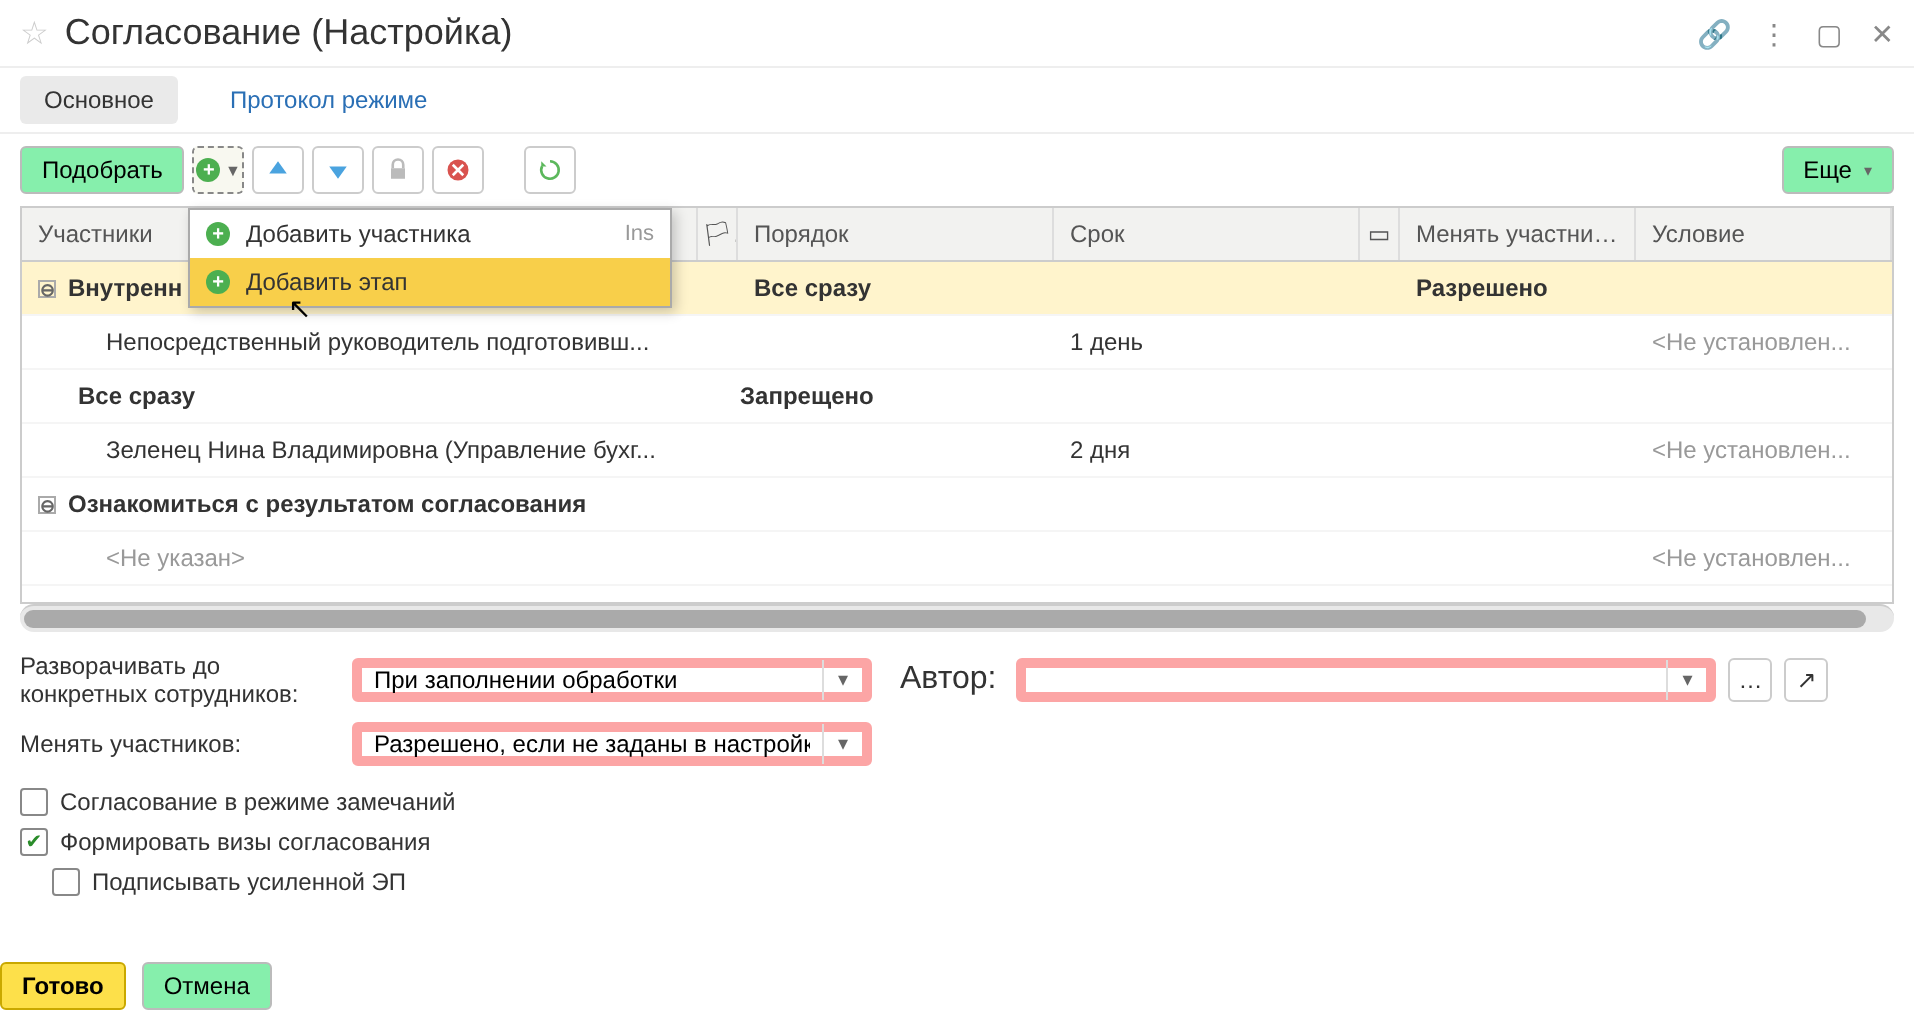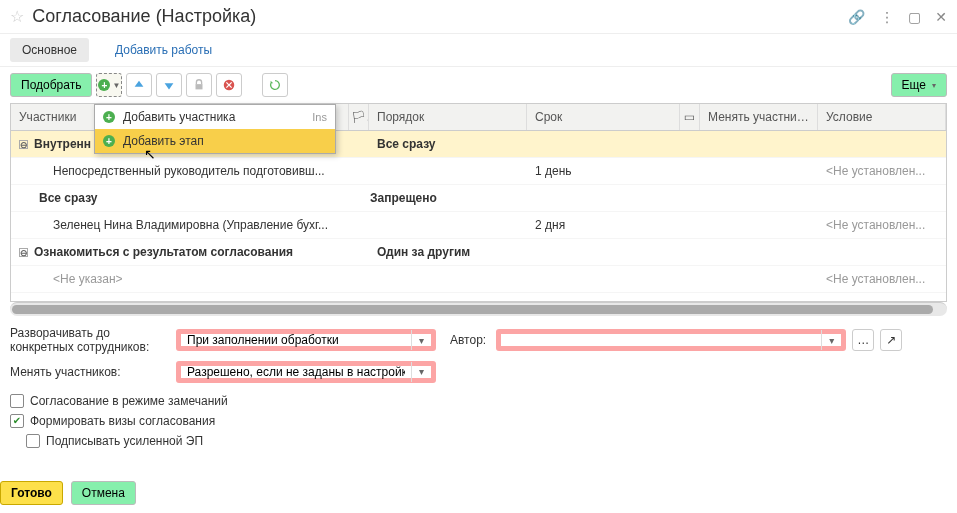--- a/index.html
+++ b/index.html
@@ -52,21 +52,21 @@
 .hscroll { height: 14px; background: #e8e8e8; border-top: 1px solid #ccc; margin: 0 10px 8px 10px; position: relative; border-radius: 7px; }
 .hscroll-thumb { position: absolute; left: 2px; top: 2px; right: 14px; bottom: 2px; background: #aaa; border-radius: 5px; }
 
 .form-area { padding: 2px 10px; }
 .form-row { display: flex; align-items: center; margin-bottom: 6px; gap: 6px; }
 .form-label { width: 160px; font-size: 12px; color: #333; }
 .form-label.two-line { line-height: 1.2; }
 .select { display: flex; align-items: center; border: 5px solid #fca5a5; border-radius: 3px; height: 22px; background: #fff; }
 .select input { border: none; outline: none; padding: 0 6px; font-size: 12px; flex: 1; background: transparent; }
 .select .sel-btn { width: 20px; height: 20px; display: inline-flex; align-items: center; justify-content: center; border-left: 1px solid #ddd; cursor: pointer; color: #666; font-size: 10px; }
-.author-label { font-size: 12px; margin-left: 8px; margin-right: 4px; }
+.author-label { font-size: 16px; margin-left: 8px; margin-right: 4px; }
 
 .check-row { display: flex; align-items: center; gap: 6px; padding: 3px 10px; font-size: 12px; }
 .check-row.indent { padding-left: 26px; }
 .checkbox { width: 14px; height: 14px; border: 1px solid #888; border-radius: 2px; display: inline-flex; align-items: center; justify-content: center; font-size: 10px; background: #fff; }
 .checkbox.checked { color: #2a8c2a; }
 
 .footer { position: absolute; bottom: 8px; left: 0; display: flex; gap: 8px; justify-content: center; }
 .btn-primary { background: #fde04a; border: 1px solid #c9a800; font-weight: bold; }
 .icon-svg { width: 14px; height: 14px; }
 </style>
@@ -79,21 +79,21 @@
   <div class="titlebar-right">
     <span>🔗</span>
     <span>⋮</span>
     <span>▢</span>
     <span>✕</span>
   </div>
 </div>
 
 <div class="tabs">
   <div class="tab active">Основное</div>
-  <div class="tab link">Добавить работы</div>
+  <div class="tab link">Протокол режиме</div>
 </div>
 
 <div class="toolbar">
   <button class="btn">Подобрать</button>
   <div class="iconbtn active">
     <span class="plus-icon">+</span>
       <span class="caret-down">▼</span>
   </div>
   <div class="iconbtn">
       <svg class="icon-svg" viewBox="0 0 16 16">
@@ -154,20 +154,21 @@
     <div class="col col-change">Менять участнико...</div>
     <div class="col col-condition">Условие</div>
   </div>
   <div class="grid-body" id="grid-body">
       <div class="row stage selected">
         <div class="cell col-participants"><span class="expand">⊖</span><span>Внутренн</span></div>
         <div class="cell col-flag"></div>
         <div class="cell col-order">Все сразу</div>
         <div class="cell col-deadline"></div>
         <div class="cell col-flag"></div>
+        <div class="cell col-change">Разрешено</div>
         <div class="cell col-condition"></div>
       </div>
       <div class="row child">
         <div class="cell col-participants"><span>Непосредственный руководитель подготовивш...</span></div>
         <div class="cell col-flag"></div>
         <div class="cell col-order"></div>
         <div class="cell col-deadline">1 день</div>
         <div class="cell col-flag"></div>
         <div class="cell col-change"></div>
         <div class="cell col-condition muted">&lt;Не установлен...</div>
@@ -185,21 +186,20 @@
         <div class="cell col-flag"></div>
         <div class="cell col-order"></div>
         <div class="cell col-deadline">2 дня</div>
         <div class="cell col-flag"></div>
         <div class="cell col-change"></div>
         <div class="cell col-condition muted">&lt;Не установлен...</div>
       </div>
       <div class="row stage">
         <div class="cell col-participants"><span class="expand">⊖</span><span>Ознакомиться с результатом согласования</span></div>
         <div class="cell col-flag"></div>
-        <div class="cell col-order">Один за другим</div>
         <div class="cell col-deadline"></div>
         <div class="cell col-flag"></div>
         <div class="cell col-change"></div>
         <div class="cell col-condition"></div>
       </div>
       <div class="row child">
         <div class="cell col-participants"><span class="muted">&lt;Не указан&gt;</span></div>
         <div class="cell col-flag"></div>
         <div class="cell col-order"></div>
         <div class="cell col-deadline"></div>

